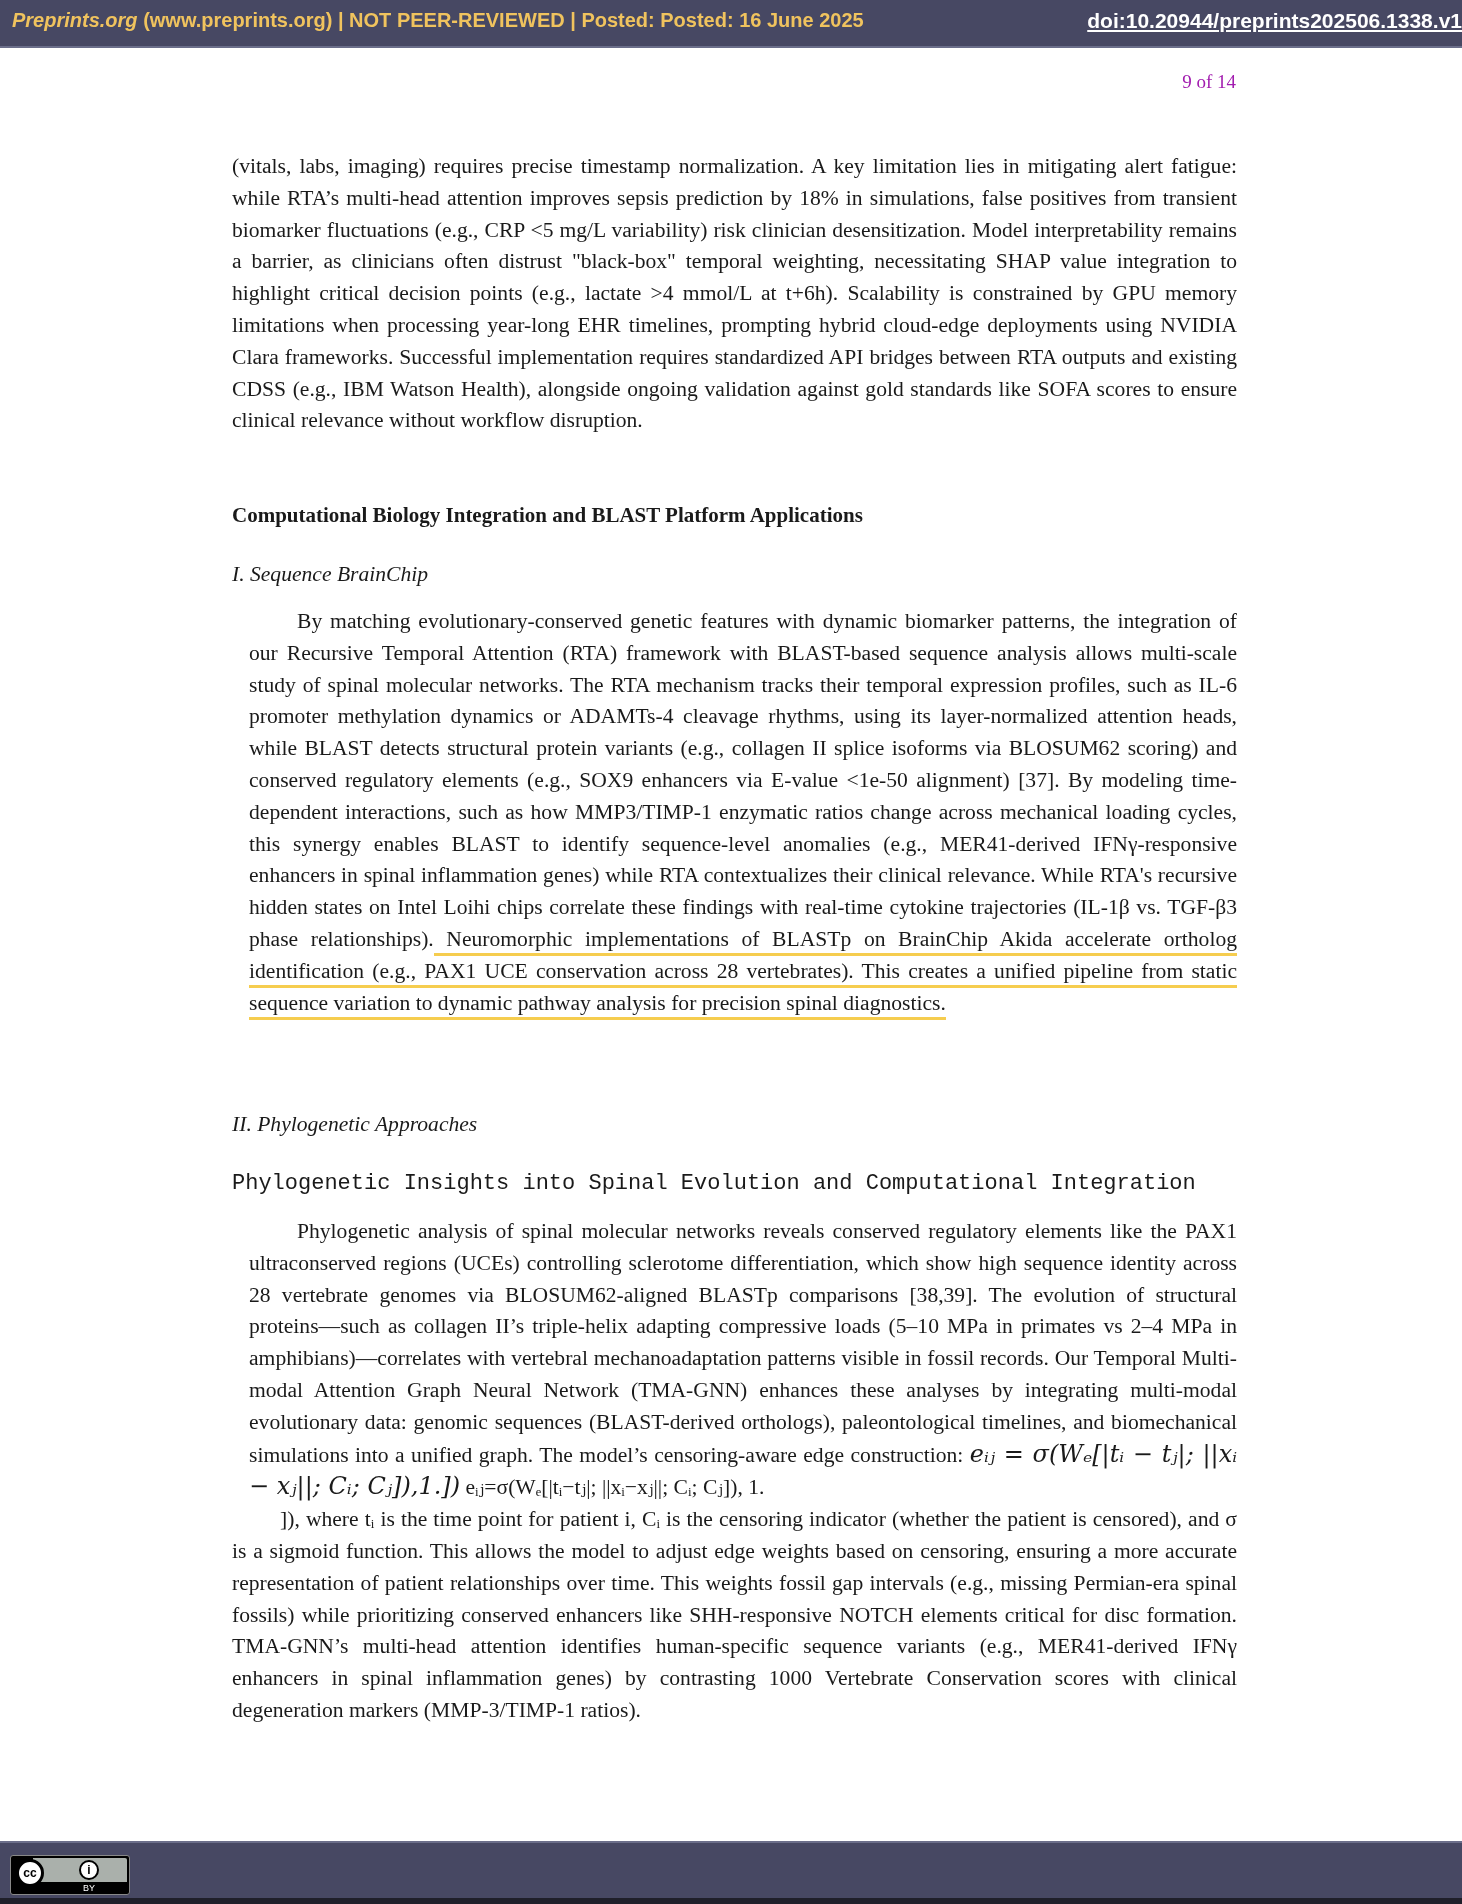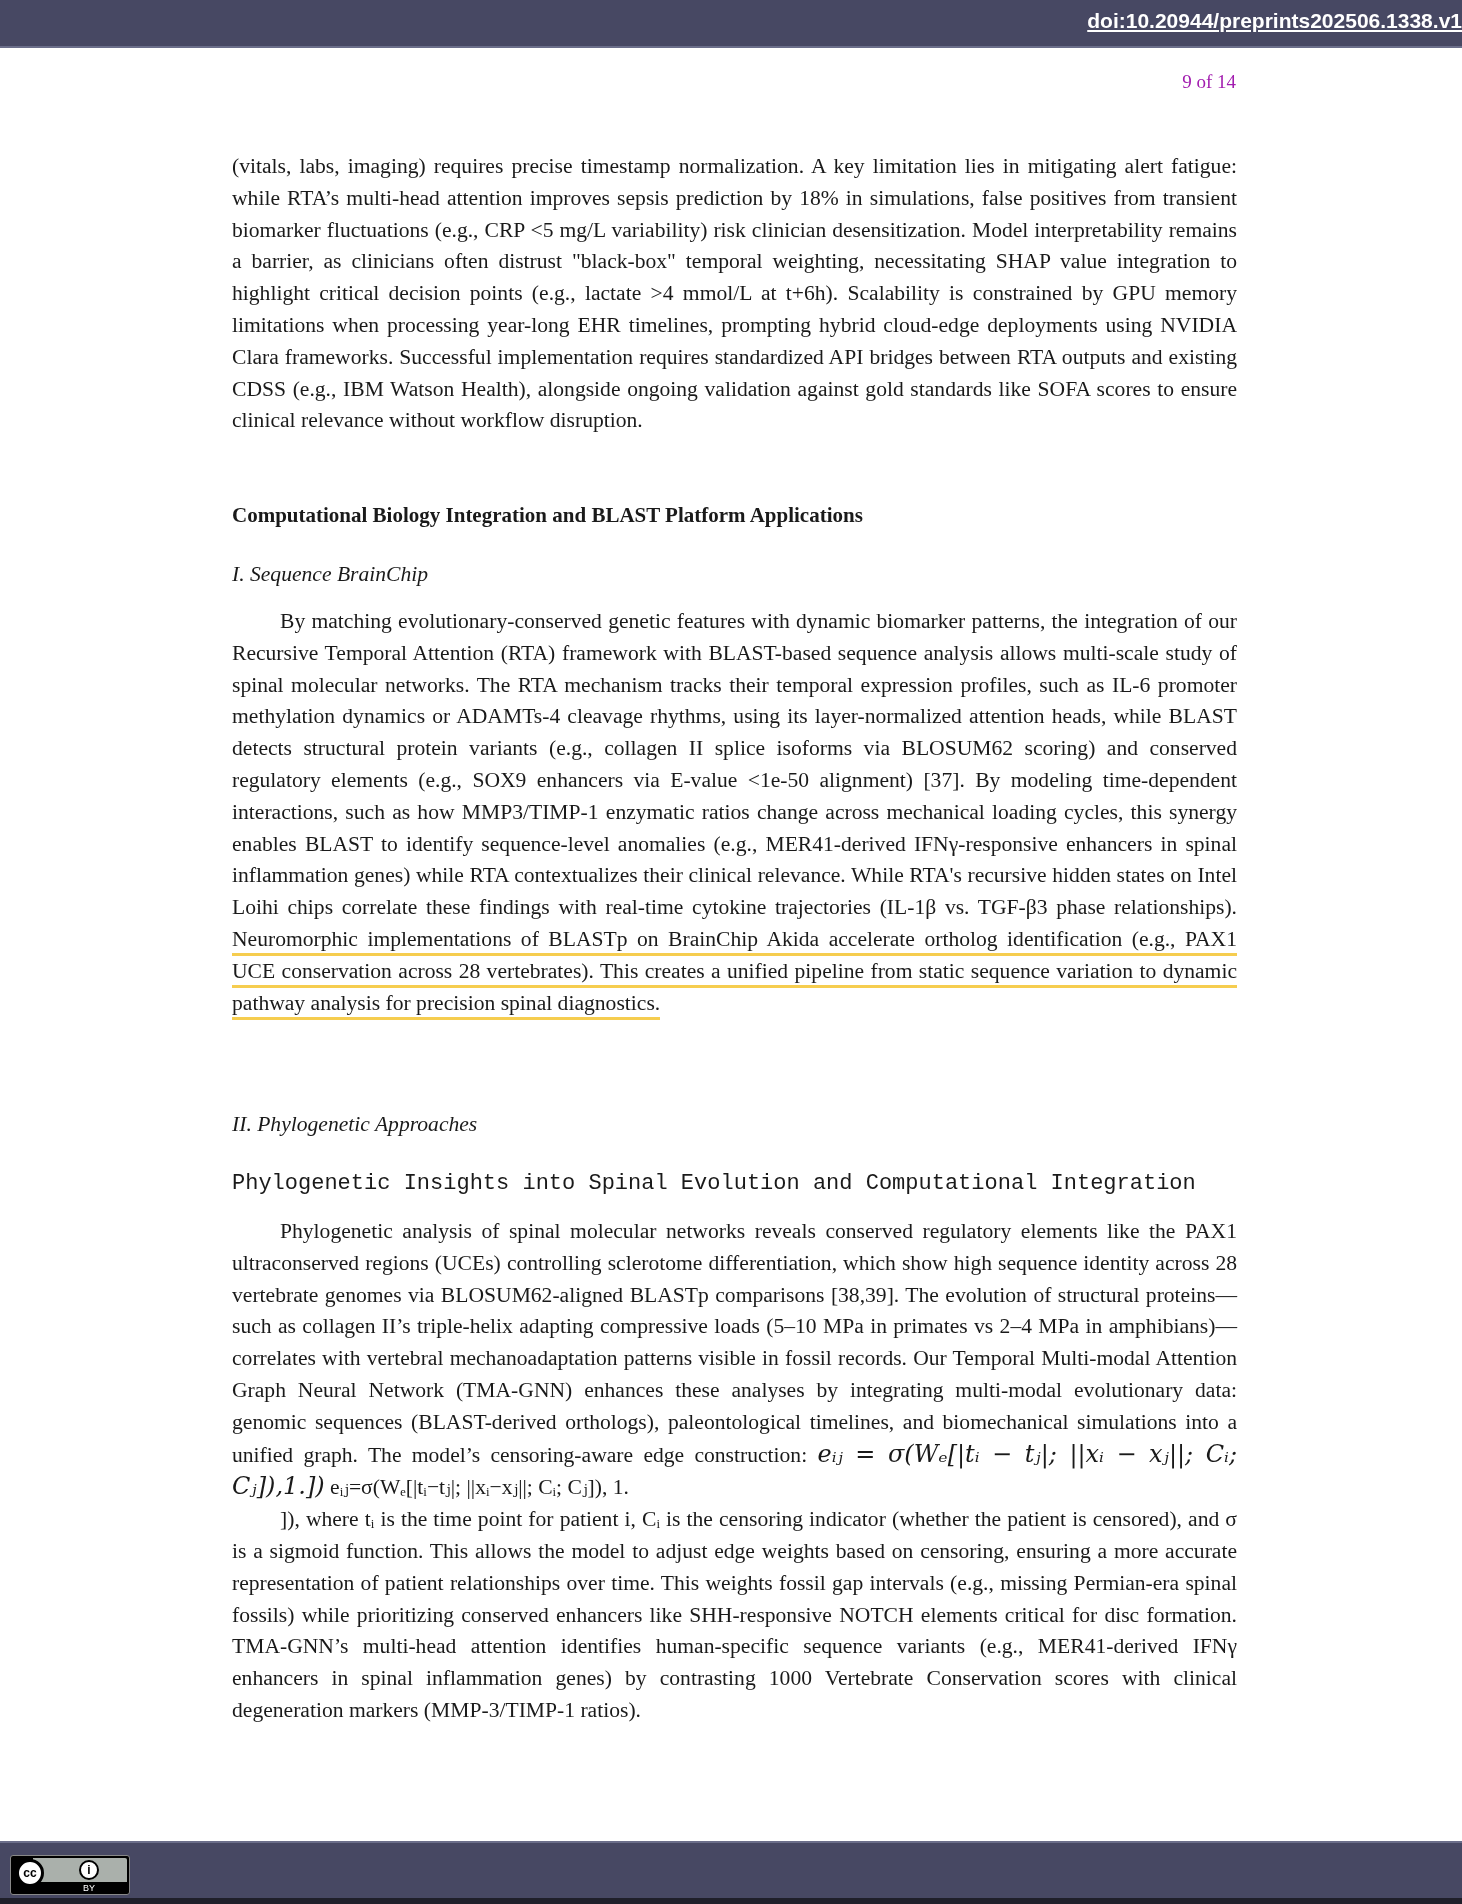--- a/index.html
+++ b/index.html
@@ -28,21 +28,21 @@
   .pagenum {
     position: absolute; right: 226px; top: 71px; font-size: 19px; color: #a21caf;
   }
   .content {
     position: absolute; left: 232px; top: 151px; width: 1005px;
   }
   p.body {
     margin: 0; font-size: 21.6px; line-height: 31.8px; text-align: justify;
     text-align-last: left;
   }
-  p.indent { text-indent: 48px; }
+  p.indent { text-indent: 48px; margin-left: 17px; }
   h2.section {
     margin: 0; font-size: 21px; font-weight: bold; line-height: 32px;
     position: absolute; left: 232px; top: 499px;
   }
   .subhead-it {
     position: absolute; left: 232px; font-style: italic; font-size: 21.6px;
   }
   .subhead-plain {
     position: absolute; left: 232px; font-size: 22px; font-family: Liberation Mono, monospace;
   }
@@ -79,20 +79,23 @@
   }
   .footer .text {
     position: absolute; left: 149px; top: 15px; color: #f0c35e; font-size: 21px; white-space: nowrap;
   }
   .footer .text a { color: #f0c35e; text-decoration: underline; }
 </style>
 </head>
 <body>
 
 <div class="topbar">
+  <div class="left">
+    <span class="brand">Preprints.org</span><span> (www.preprints.org)  |  NOT PEER-REVIEWED  |  Posted: Posted: 16 June 2025</span>
+  </div>
   <a class="doi">doi:10.20944/preprints202506.1338.v1</a>
 </div>
 
 <div class="pagenum">9  of  14</div>
 
 <div class="content">
   <p class="body">(vitals, labs, imaging) requires precise timestamp normalization. A key limitation lies in mitigating alert fatigue: while RTA’s multi-head attention improves sepsis prediction by 18% in simulations, false positives from transient biomarker fluctuations (e.g., CRP &lt;5 mg/L variability) risk clinician desensitization. Model interpretability remains a barrier, as clinicians often distrust "black-box" temporal weighting, necessitating SHAP value integration to highlight critical decision points (e.g., lactate &gt;4 mmol/L at t+6h). Scalability is constrained by GPU memory limitations when processing year-long EHR timelines, prompting hybrid cloud-edge deployments using NVIDIA Clara frameworks. Successful implementation requires standardized API bridges between RTA outputs and existing CDSS (e.g., IBM Watson Health), alongside ongoing validation against gold standards like SOFA scores to ensure clinical relevance without workflow disruption.</p>
 </div>
 
 <h2 class="section">Computational Biology Integration and BLAST Platform Applications</h2>

